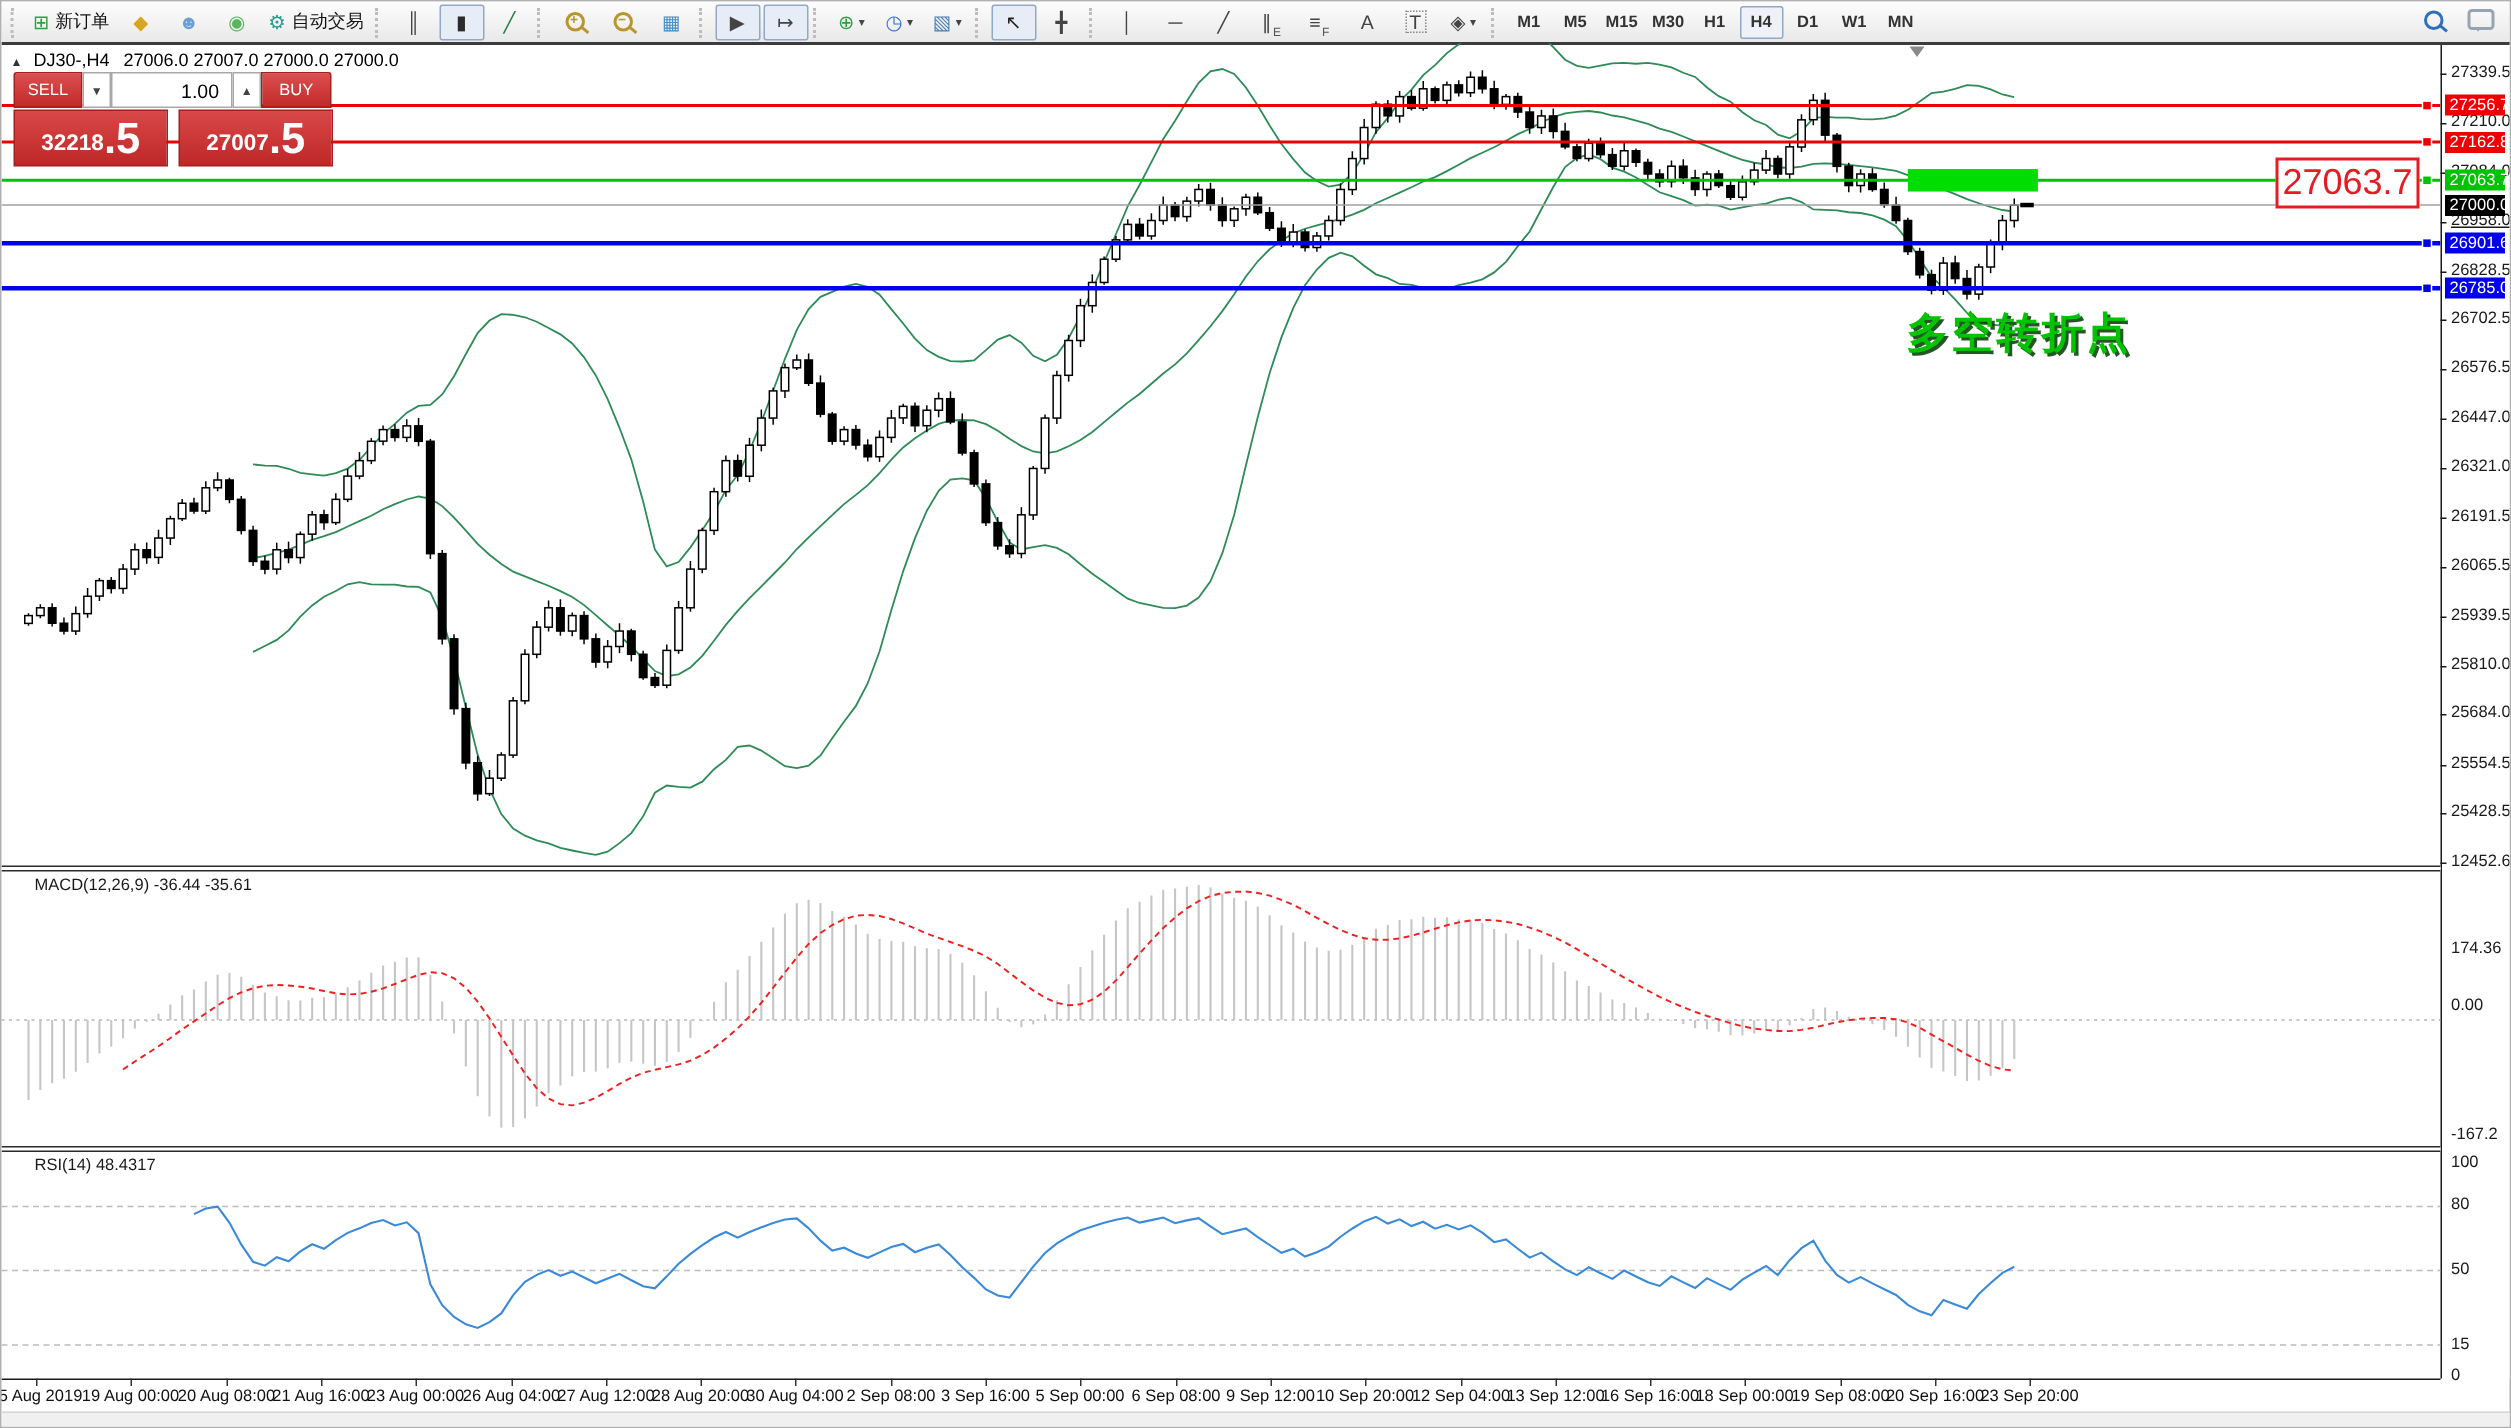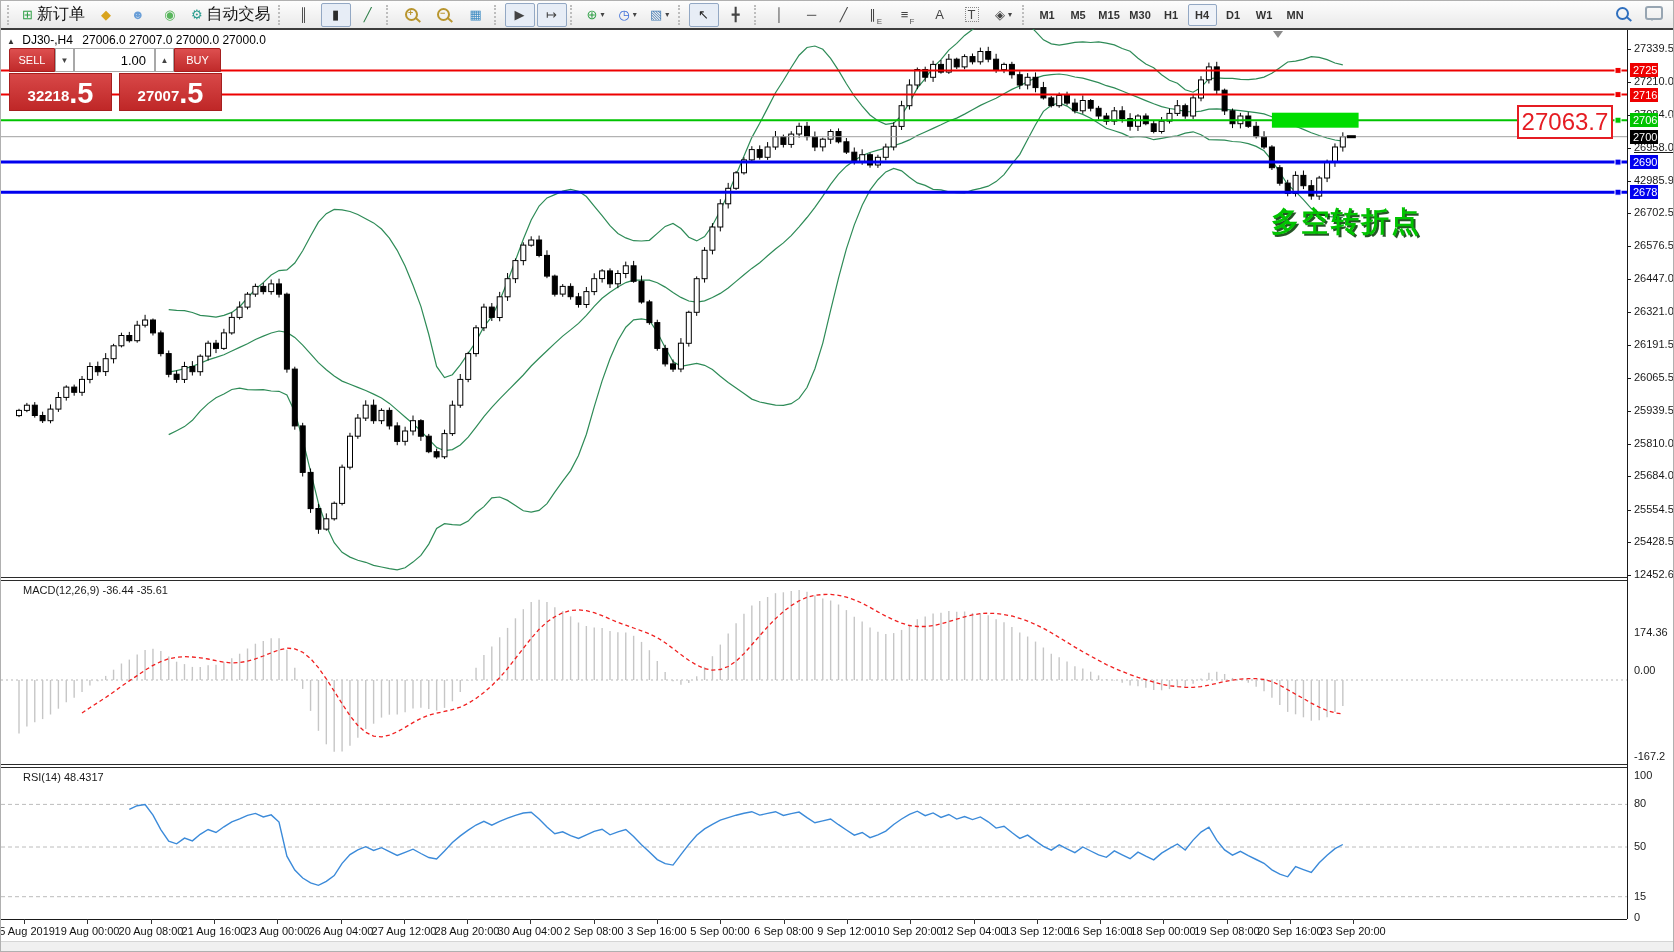--- a/index.html
+++ b/index.html
@@ -5,36 +5,36 @@
   html,body{margin:0;padding:0;background:#f0f0f0;font-family:"Liberation Sans",sans-serif;}
   #app{position:relative;width:1674px;height:952px;background:#fff;overflow:hidden;border:1px solid #b0b0b0;box-sizing:border-box;}
   
   #toolbar{position:absolute;top:0;left:0;width:1674px;height:27px;background:linear-gradient(#fdfdfd,#e9e9e9);display:flex;align-items:center;padding-left:4px;box-sizing:border-box;}
   .tsep{width:4px;height:20px;border-left:2px dotted #bdbdbd;margin:0 4px 0 2px;}
   .tbtn{display:inline-flex;align-items:center;height:22px;min-width:22px;padding:0 3px;margin:0 1px;border:1px solid transparent;border-radius:2px;justify-content:center;cursor:default;}
   .tbtn.pressed{background:#e7edf6;border:1px solid #93a8c4;}
   .tbtn .glyph{font-size:13px;line-height:13px;}
   .tbtn .sub{font-size:8px;margin-left:1px;align-self:flex-end;color:#555;}
   .tbtn .caret{font-size:8px;color:#444;margin-left:3px;}
-  .tbtn .tlabel{font-size:16px;color:#111;margin-left:4px;}
+  .tbtn .tlabel{font-size:12px;color:#111;margin-left:4px;}
   .boxed{border:1px dotted #888;padding:0 2px;font-size:11px;}
   .tfbtn{display:inline-flex;align-items:center;justify-content:center;width:27px;height:20px;margin:0 1px;font-size:11px;font-weight:bold;color:#333;border:1px solid transparent;border-radius:2px;}
   .tfbtn.active{background:#eef2f8;border:1px solid #93a8c4;}
   .mag{position:relative;display:inline-block;width:9px;height:9px;border:2px solid currentColor;border-radius:50%;}
   .mag::after{content:'';position:absolute;width:6px;height:2px;background:currentColor;right:-5px;bottom:-2px;transform:rotate(40deg);}
   .mag-sign{position:absolute;top:-1px;left:1px;font-size:9px;font-weight:bold;line-height:9px;}
   .chat{position:relative;display:inline-block;width:14px;height:10px;border:2px solid #97a5b2;border-radius:3px;}
   .chat::after{content:'';position:absolute;left:2px;bottom:-6px;border:3px solid transparent;border-top-color:#97a5b2;}
   #tb-right{position:absolute;right:10px;top:5px;display:flex;gap:16px;align-items:center;}
   #chart-top-border{position:absolute;top:27px;left:0;width:1674px;height:2px;background:#3c3c3c;}
   .sep{position:absolute;left:0;width:1626px;height:2px;border-top:1px solid #2b2b2b;border-bottom:1px solid #2b2b2b;background:#fff;box-sizing:content-box;}
   #price-axis{position:absolute;left:1626px;top:29px;width:48px;height:889px;background:#fff;border-left:1px solid #1a1a1a;}
   .axis-label{position:absolute;left:1633px;width:40px;font-size:11px;color:#1a1a1a;white-space:nowrap;z-index:3;}
   .axis-tick{position:absolute;left:1626px;width:4px;height:1px;background:#1a1a1a;z-index:3;}
-  .badge{position:absolute;left:1629px;width:28px;height:14px;line-height:14px;font-size:11px;color:#fff;text-align:left;padding-left:3px;z-index:4;box-sizing:border-box;white-space:nowrap;}
+  .badge{position:absolute;left:1629px;width:40px;height:14px;line-height:14px;font-size:11px;color:#fff;text-align:left;padding-left:3px;z-index:4;box-sizing:border-box;white-space:nowrap;}
   .ind-label{position:absolute;left:6px;font-size:11px;color:#1a1a1a;z-index:3;padding-left:16px;}
   .time-label{position:absolute;font-size:11px;color:#111;width:92px;text-align:center;top:924px;z-index:3;}
   .time-tick{position:absolute;top:918px;width:1px;height:5px;background:#333;z-index:3;}
   
   #symbol-line{position:absolute;left:6px;top:32px;font-size:12px;color:#000;z-index:5;}
   #symbol-line .arrow{font-size:8px;color:#333;margin-right:4px;}
   #trade-panel{position:absolute;left:8px;top:47px;width:213px;z-index:6;}
   .tp-row1{display:flex;height:24px;}
   .tp-btn{background:linear-gradient(#dd4f4f,#c02a2a);color:#fff;font-size:11px;display:flex;align-items:center;justify-content:center;border:1px solid #a51f1f;box-sizing:border-box;}
   #tp-sell{width:46px;border-radius:2px 0 0 0;}
@@ -744,21 +744,21 @@
     <div class="ind-label" style="top: 770px;">RSI(14) 48.4317</div>
     <div class="axis-tick" style="top: 48px;"></div>
     <div class="axis-label" style="top: 41px;">27339.5</div>
     <div class="axis-tick" style="top: 81px;"></div>
     <div class="axis-label" style="top: 74px;">27210.0</div>
     <div class="axis-tick" style="top: 114px;"></div>
     <div class="axis-label" style="top: 107px;">27084.0</div>
     <div class="axis-tick" style="top: 147px;"></div>
     <div class="axis-label" style="top: 140px; text-decoration: underline;">26958.0</div>
     <div class="axis-tick" style="top: 180px;"></div>
-    <div class="axis-label" style="top: 173px;">42985.9</div>
+    <div class="axis-label" style="top: 173px;">26828.5</div>
     <div class="axis-tick" style="top: 212px;"></div>
     <div class="axis-label" style="top: 205px;">26702.5</div>
     <div class="axis-tick" style="top: 245px;"></div>
     <div class="axis-label" style="top: 238px;">26576.5</div>
     <div class="axis-tick" style="top: 278px;"></div>
     <div class="axis-label" style="top: 271px;">26447.0</div>
     <div class="axis-tick" style="top: 311px;"></div>
     <div class="axis-label" style="top: 304px;">26321.0</div>
     <div class="axis-tick" style="top: 344px;"></div>
     <div class="axis-label" style="top: 337px;">26191.5</div>

